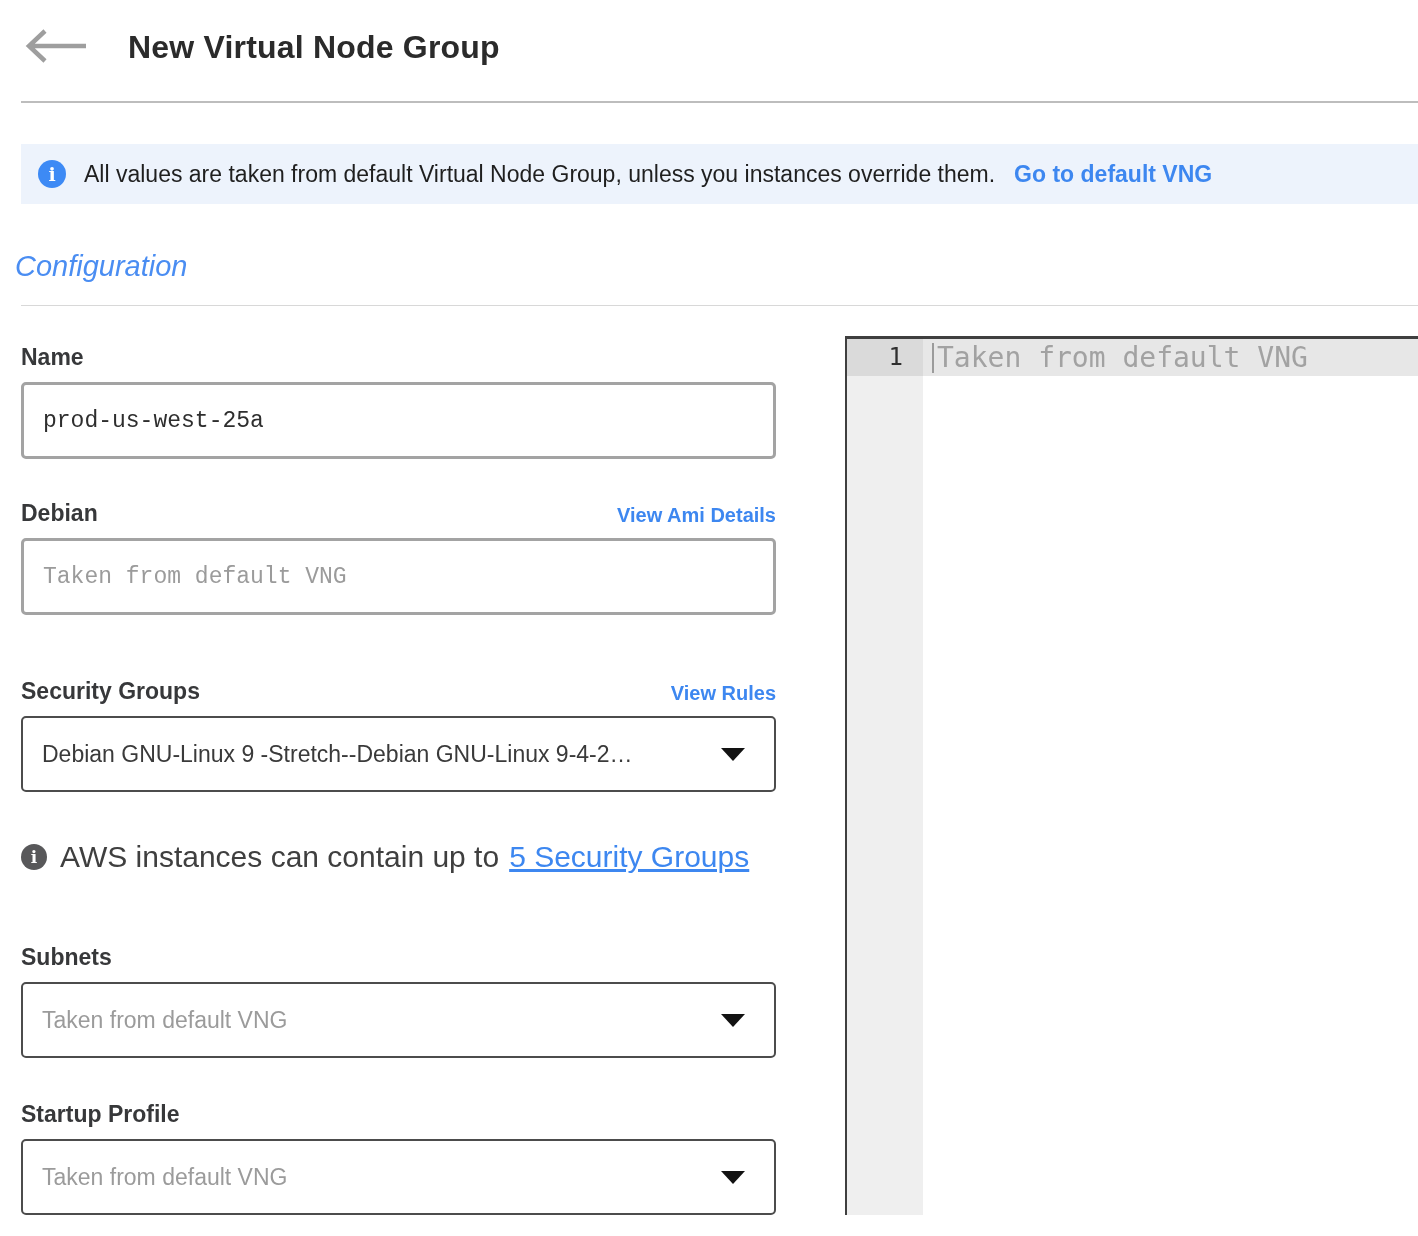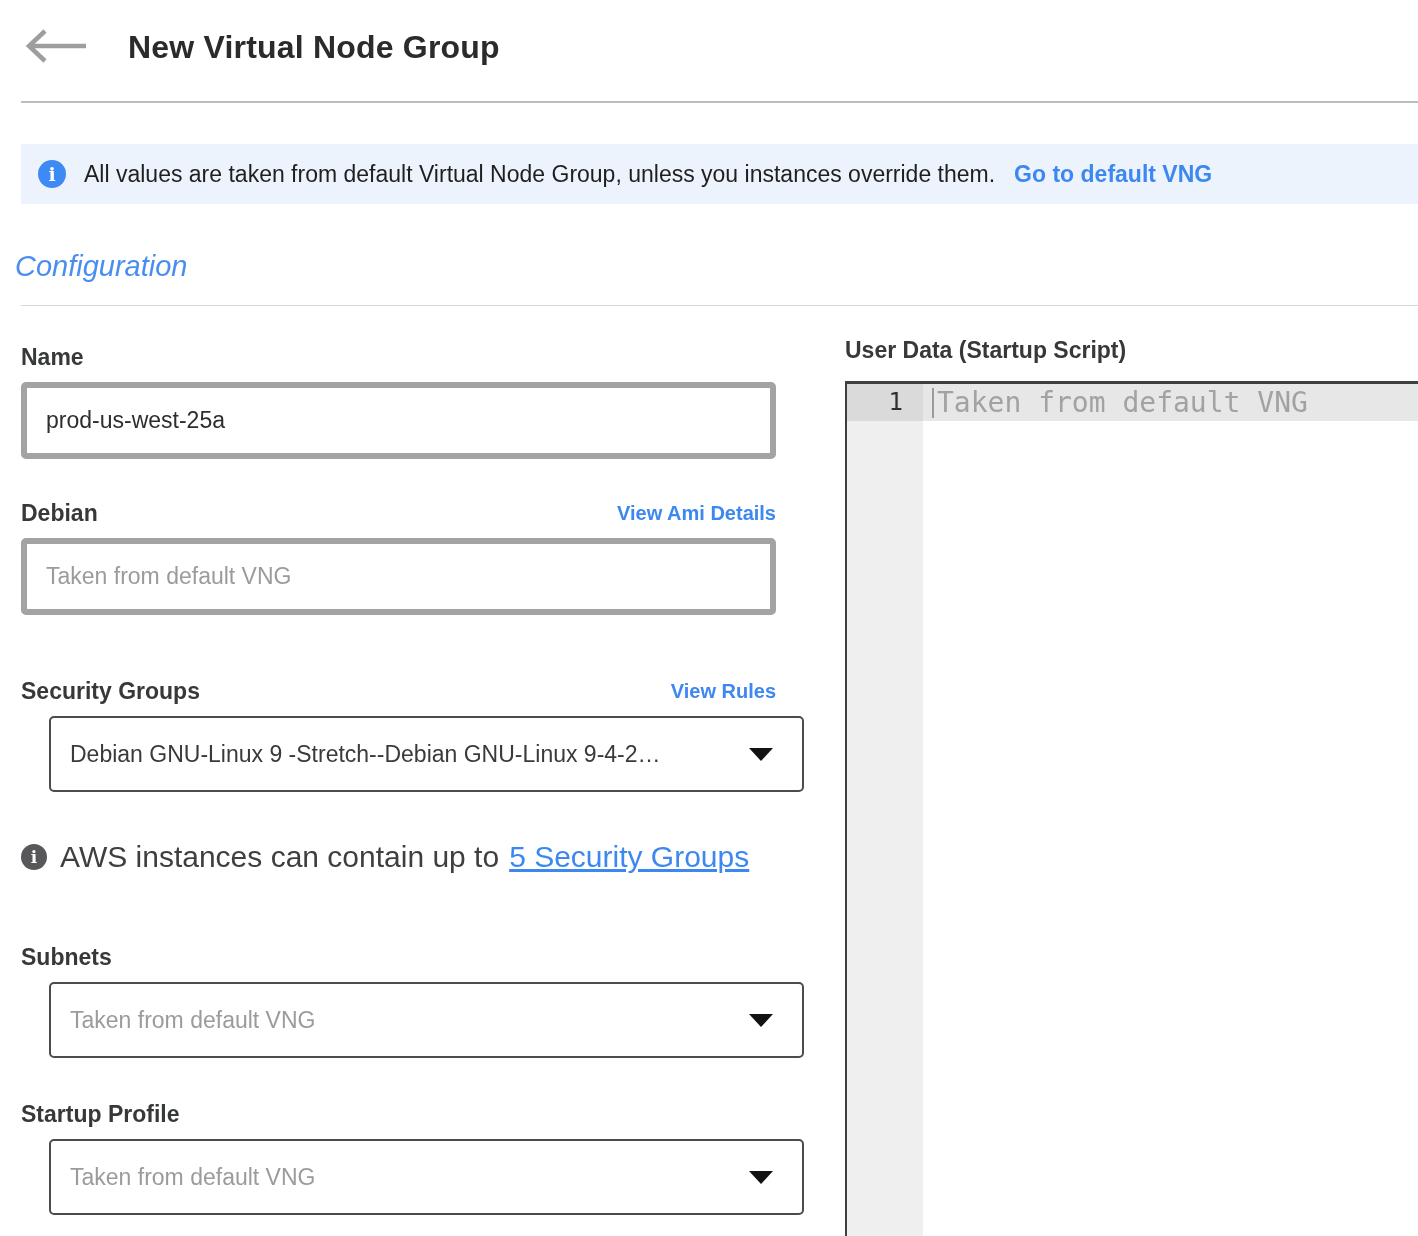--- a/index.html
+++ b/index.html
@@ -32,35 +32,35 @@
 
   
   .section-title { margin: 46px 0 0 15px; font-size: 29px; font-weight: 400; color: #4a8df2; font-style: italic; }
   .hr-section { height: 1px; background: #d8d8d8; margin: 22px 0 0 21px; }
 
   
   .main { display: flex; margin-top: 37px; }
   .col-left { width: 755px; margin-left: 21px; flex: 0 0 auto; }
   .col-right { flex: 1 1 auto; margin-left: 69px; margin-top: -7px; display: flex; flex-direction: column; }
 
-  .label-row { display: flex; justify-content: space-between; align-items: center; margin-bottom: 11px; }
+  .label-row { display: flex; justify-content: space-between; align-items: flex-end; margin-bottom: 11px; }
   .field-label { font-size: 23px; font-weight: 600; color: #37383a; line-height: 28px; }
   .field-link { font-size: 20px; font-weight: 700; color: #3d87f0; text-decoration: none; }
 
   .text-input {
-    width: 100%; height: 77px; border: 6px solid #a3a3a3; border-radius: 5px;
-    font-family: Liberation Sans, sans-serif; font-size: 23px; color: #2e2e2e;
+    width: 100%; height: 77px; border: 3px solid #a3a3a3; border-radius: 5px;
+    font-family: Liberation Mono, monospace; font-size: 23px; color: #2e2e2e;
     padding: 0 18px 0 19px; background: #ffffff; outline: none;
   }
   .text-input::placeholder { color: #9b9b9b; opacity: 1; }
 
   .select-box {
     width: 100%; height: 76px; border: 2px solid #4c4c4c; border-radius: 5px;
     display: flex; align-items: center; justify-content: space-between;
-    padding: 0 29px 0 19px; background: #ffffff; cursor: pointer; margin-left: 28px;
+    padding: 0 29px 0 19px; background: #ffffff; cursor: pointer;
   }
   .select-value { font-size: 23px; color: #3a3a3a; white-space: nowrap; overflow: hidden; }
   .select-value.placeholder { color: #9b9b9b; }
   .caret {
     width: 0; height: 0; flex: 0 0 auto; margin-left: 14px;
     border-left: 12px solid transparent; border-right: 12px solid transparent;
     border-top: 13px solid #121212;
   }
 
   .gap-image { margin-top: 40px; }
@@ -170,23 +170,20 @@
         <span class="field-label">Startup Profile</span>
       </div>
       <div class="select-box">
         <span class="select-value placeholder">Taken from default VNG</span>
         <span class="caret"></span>
       </div>
 
     </div>
 
     <div class="col-right">
-      <div class="label-row editor-label-row">
-        <span class="field-label">User Data (Startup Script)</span>
-      </div>
       <div class="editor">
         <div class="gutter-line1">1</div>
         <div class="code-line1">
           <span class="cursor-bar"></span>
           <span>Taken from default VNG</span>
         </div>
         <div class="gutter-rest"></div>
         <div class="code-rest"></div>
       </div>
     </div>

